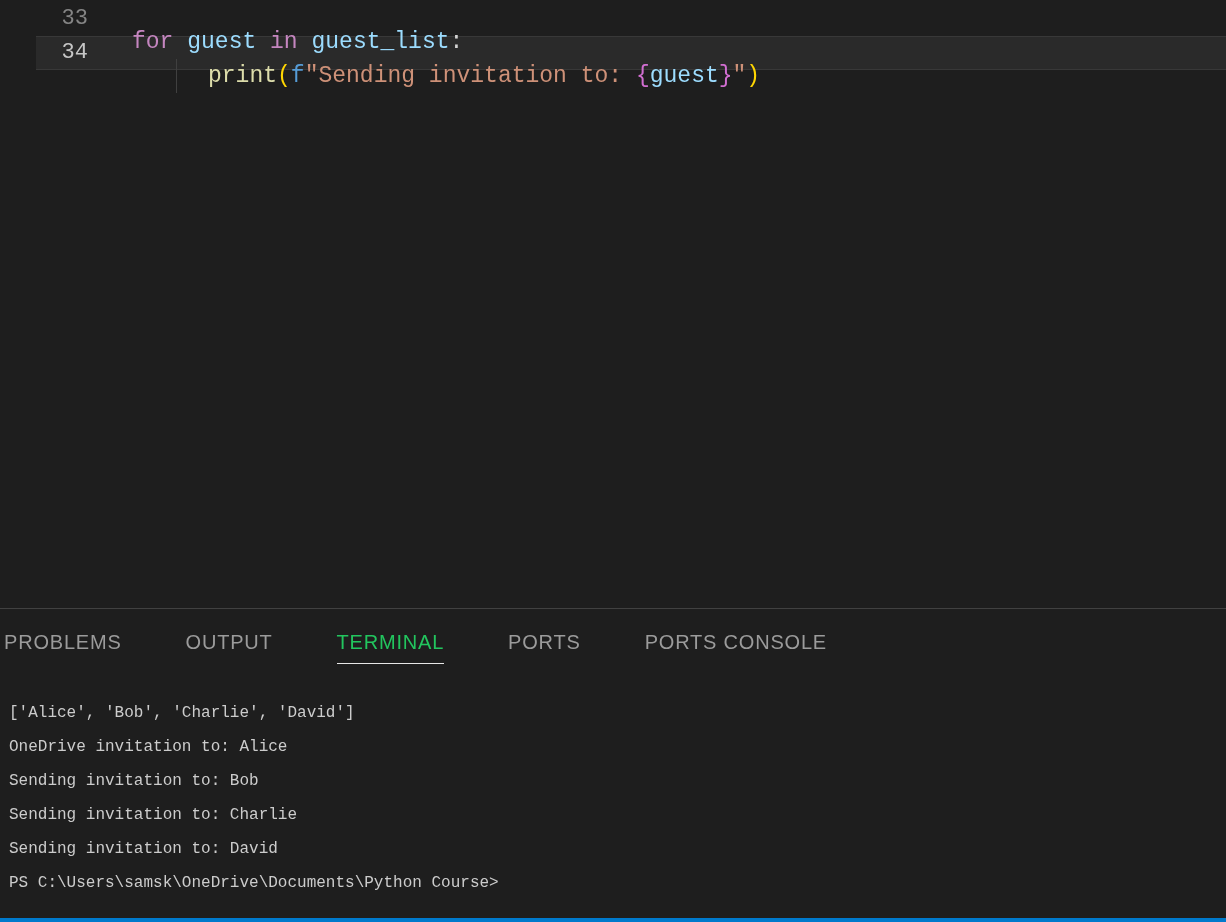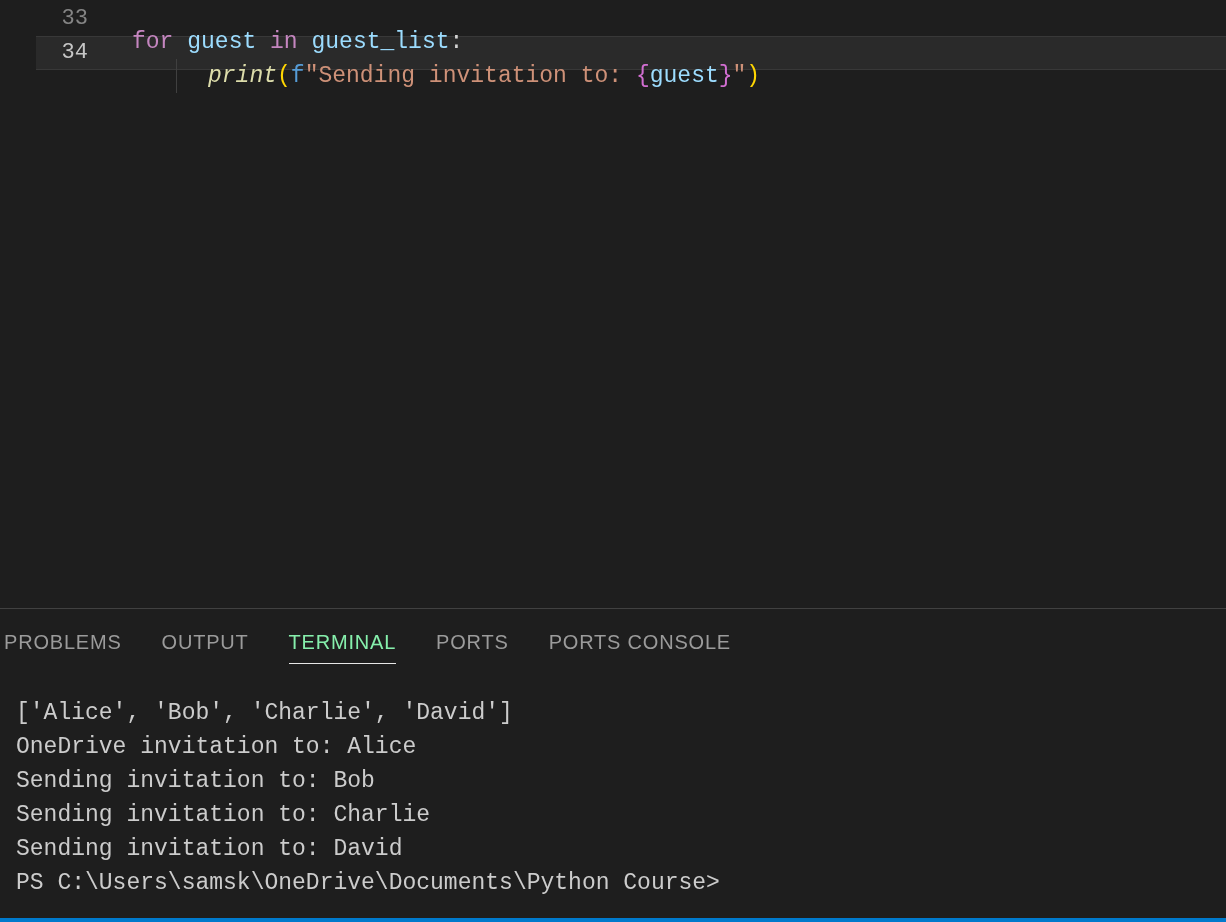--- a/index.html
+++ b/index.html
@@ -57,64 +57,64 @@
   .indent-wrap {
     display: inline-block;
     position: relative;
     height: 34px;
     vertical-align: top;
   }
   
   .tk-keyword { color: #c586c0; }
   .tk-var     { color: #9cdcfe; }
   .tk-colon   { color: #d4d4d4; }
-  .tk-func    { color: #dcdcaa; font-style: italic; }
+  .tk-func    { color: #dcdcaa; }
   .tk-paren   { color: #ffd602; }
   .tk-string  { color: #ce9178; }
   .tk-fprefix { color: #569cd6; }
   .tk-brace   { color: #d16ed1; }
 
   
   .panel {
     width: 100%;
     height: 314px;
     border-top: 1px solid #414141;
     background: #1e1e1e;
     display: flex;
     flex-direction: column;
   }
   .panel-tabs {
     display: flex;
-    gap: 40px;
+    gap: 64px;
     padding: 18px 16px 10px 4px;
     align-items: center;
     font-family: -apple-system, "Segoe UI", Arial, sans-serif;
   }
   .panel-tab {
     font-size: 20px;
     letter-spacing: 0.8px;
     color: #9b9b9b;
     cursor: pointer;
     padding: 4px 0 10px 0;
     position: relative;
   }
   .panel-tab.active {
-    color: #86efac;
+    color: #22c55e;
   }
   .panel-tab.active::after {
     content: "";
     position: absolute;
     left: 0; right: 0; bottom: 0;
     height: 1.5px;
     background: #e7e7e7;
   }
   .terminal-body {
     flex: 1;
-    padding: 22px 4px 0 16px;
-    font-size: 23px;
+    padding: 22px 4px 0 9px;
+    font-size: 16px;
     line-height: 34px;
     color: #cccccc;
     white-space: pre;
     overflow: hidden;
   }
   .prompt-path { color: #cccccc; }
   .status-bar {
     position: absolute;
     left: 0; bottom: 0;
     width: 1226px;

